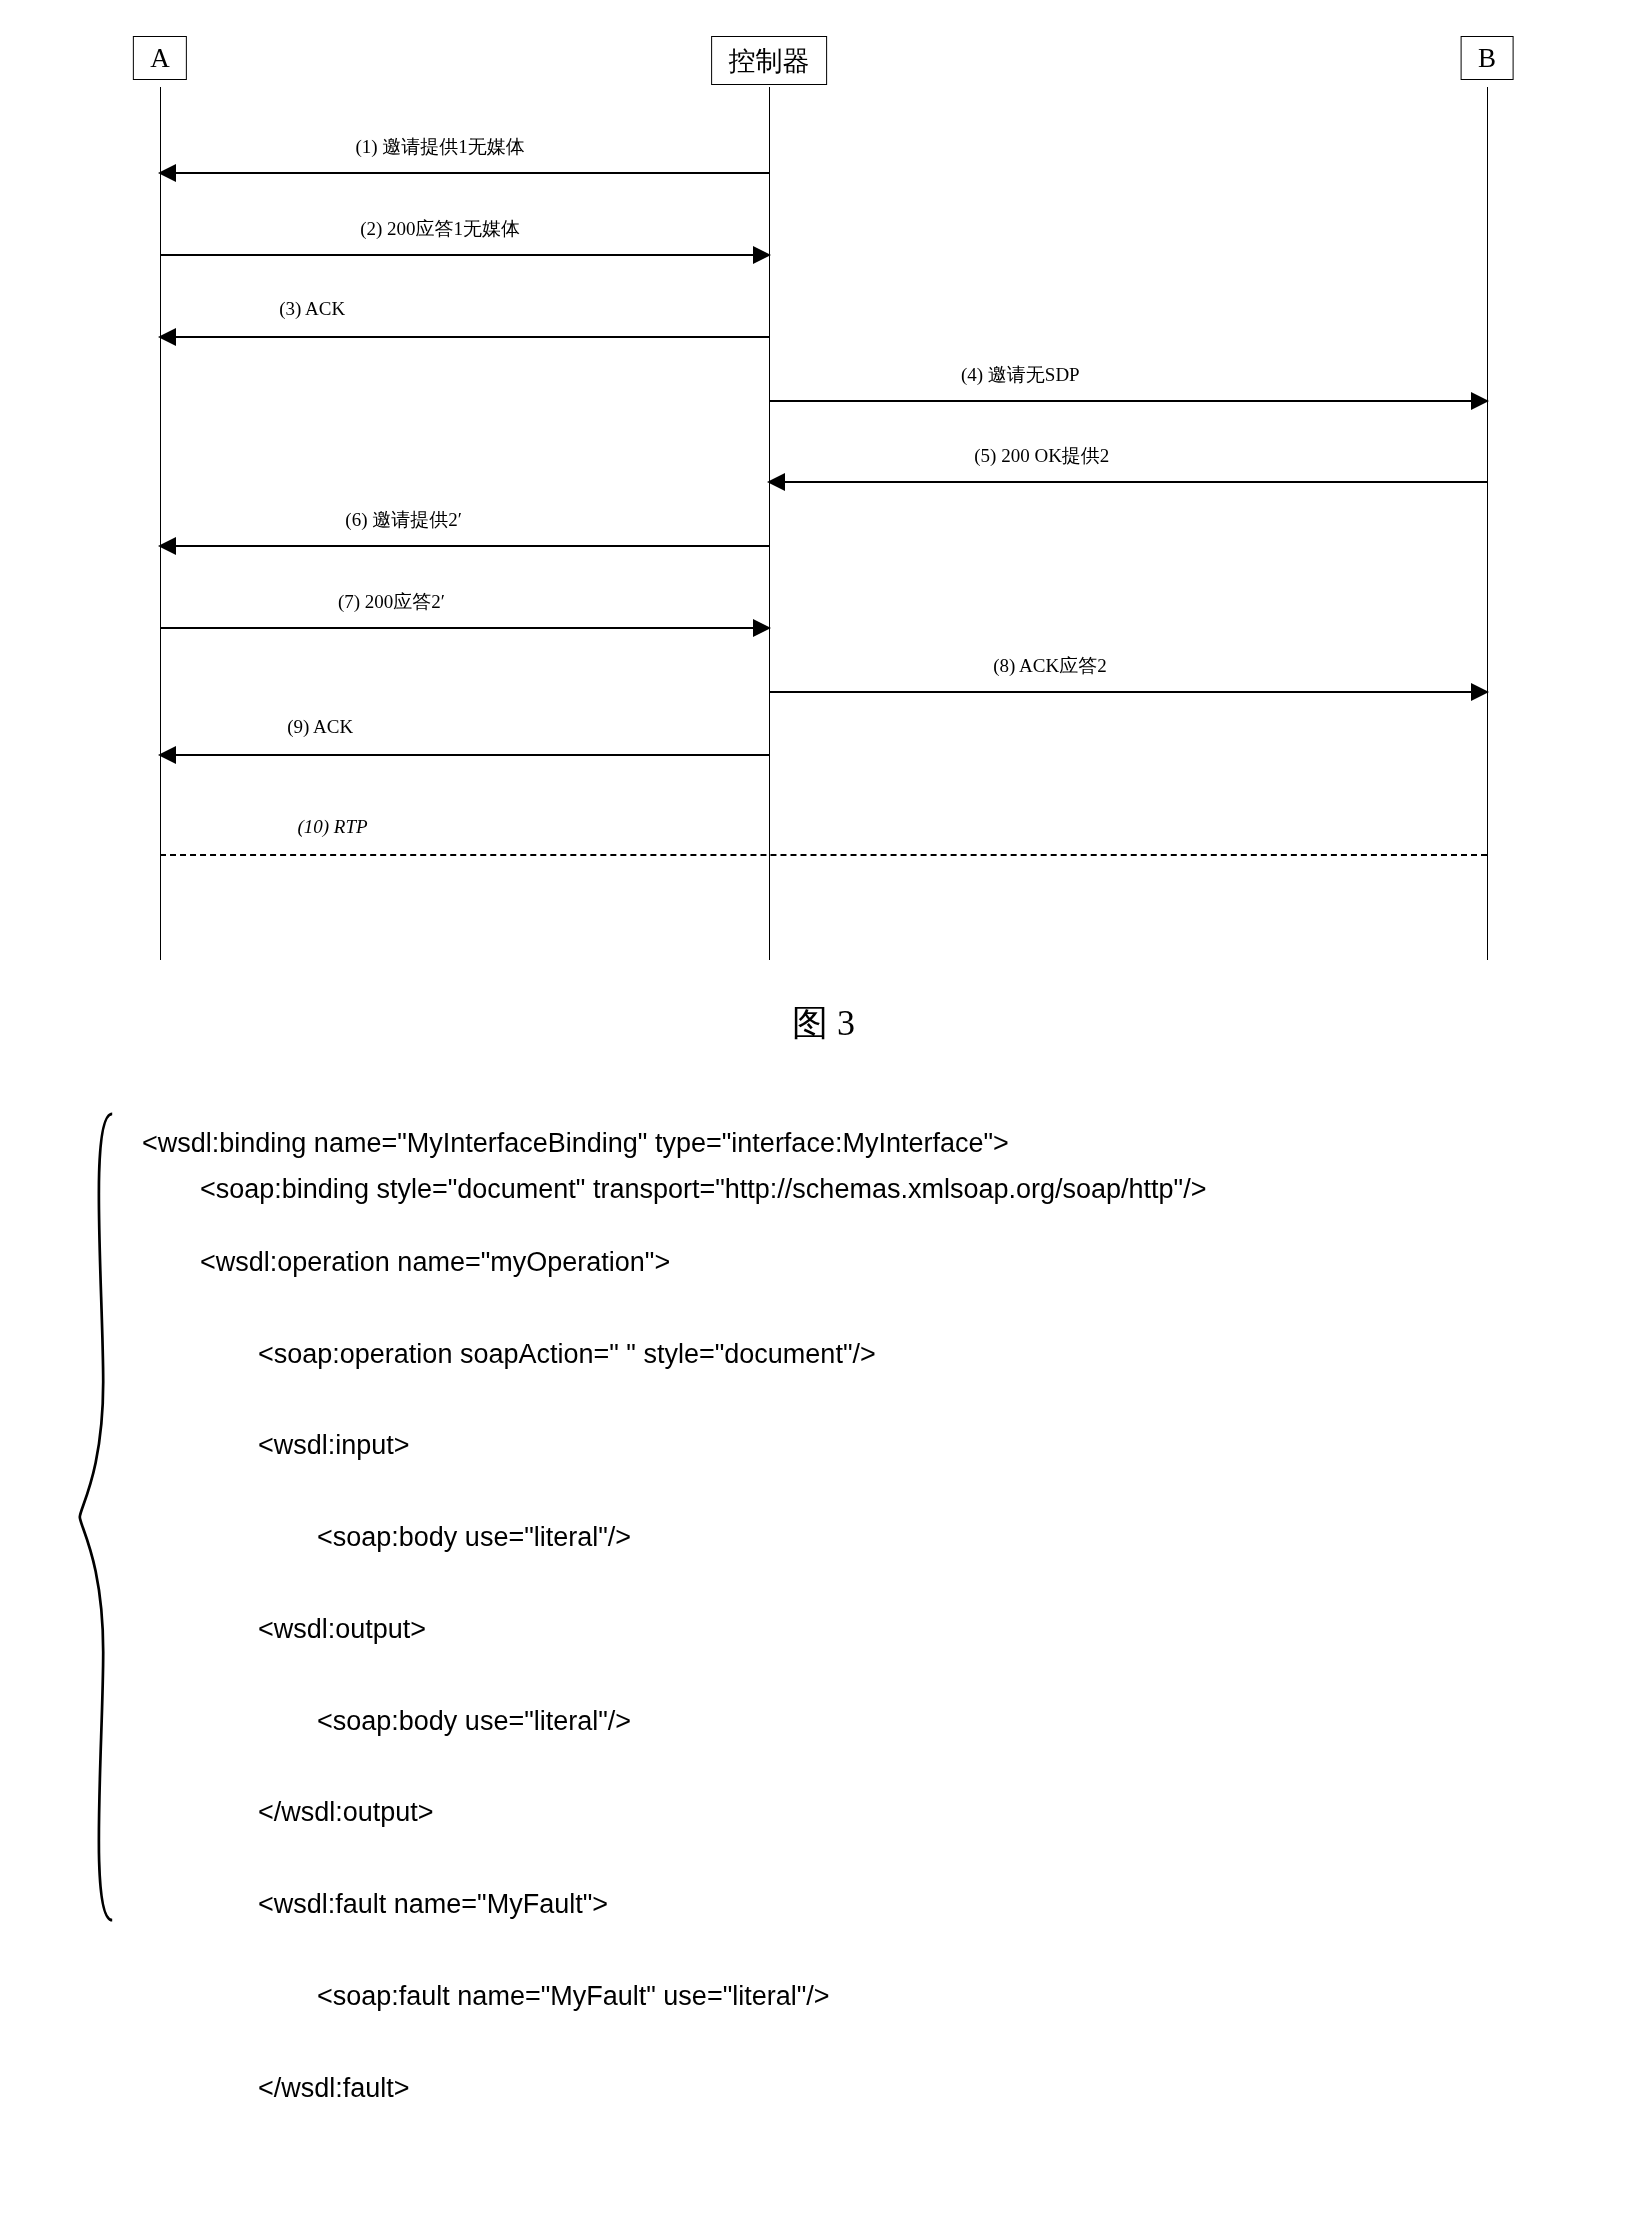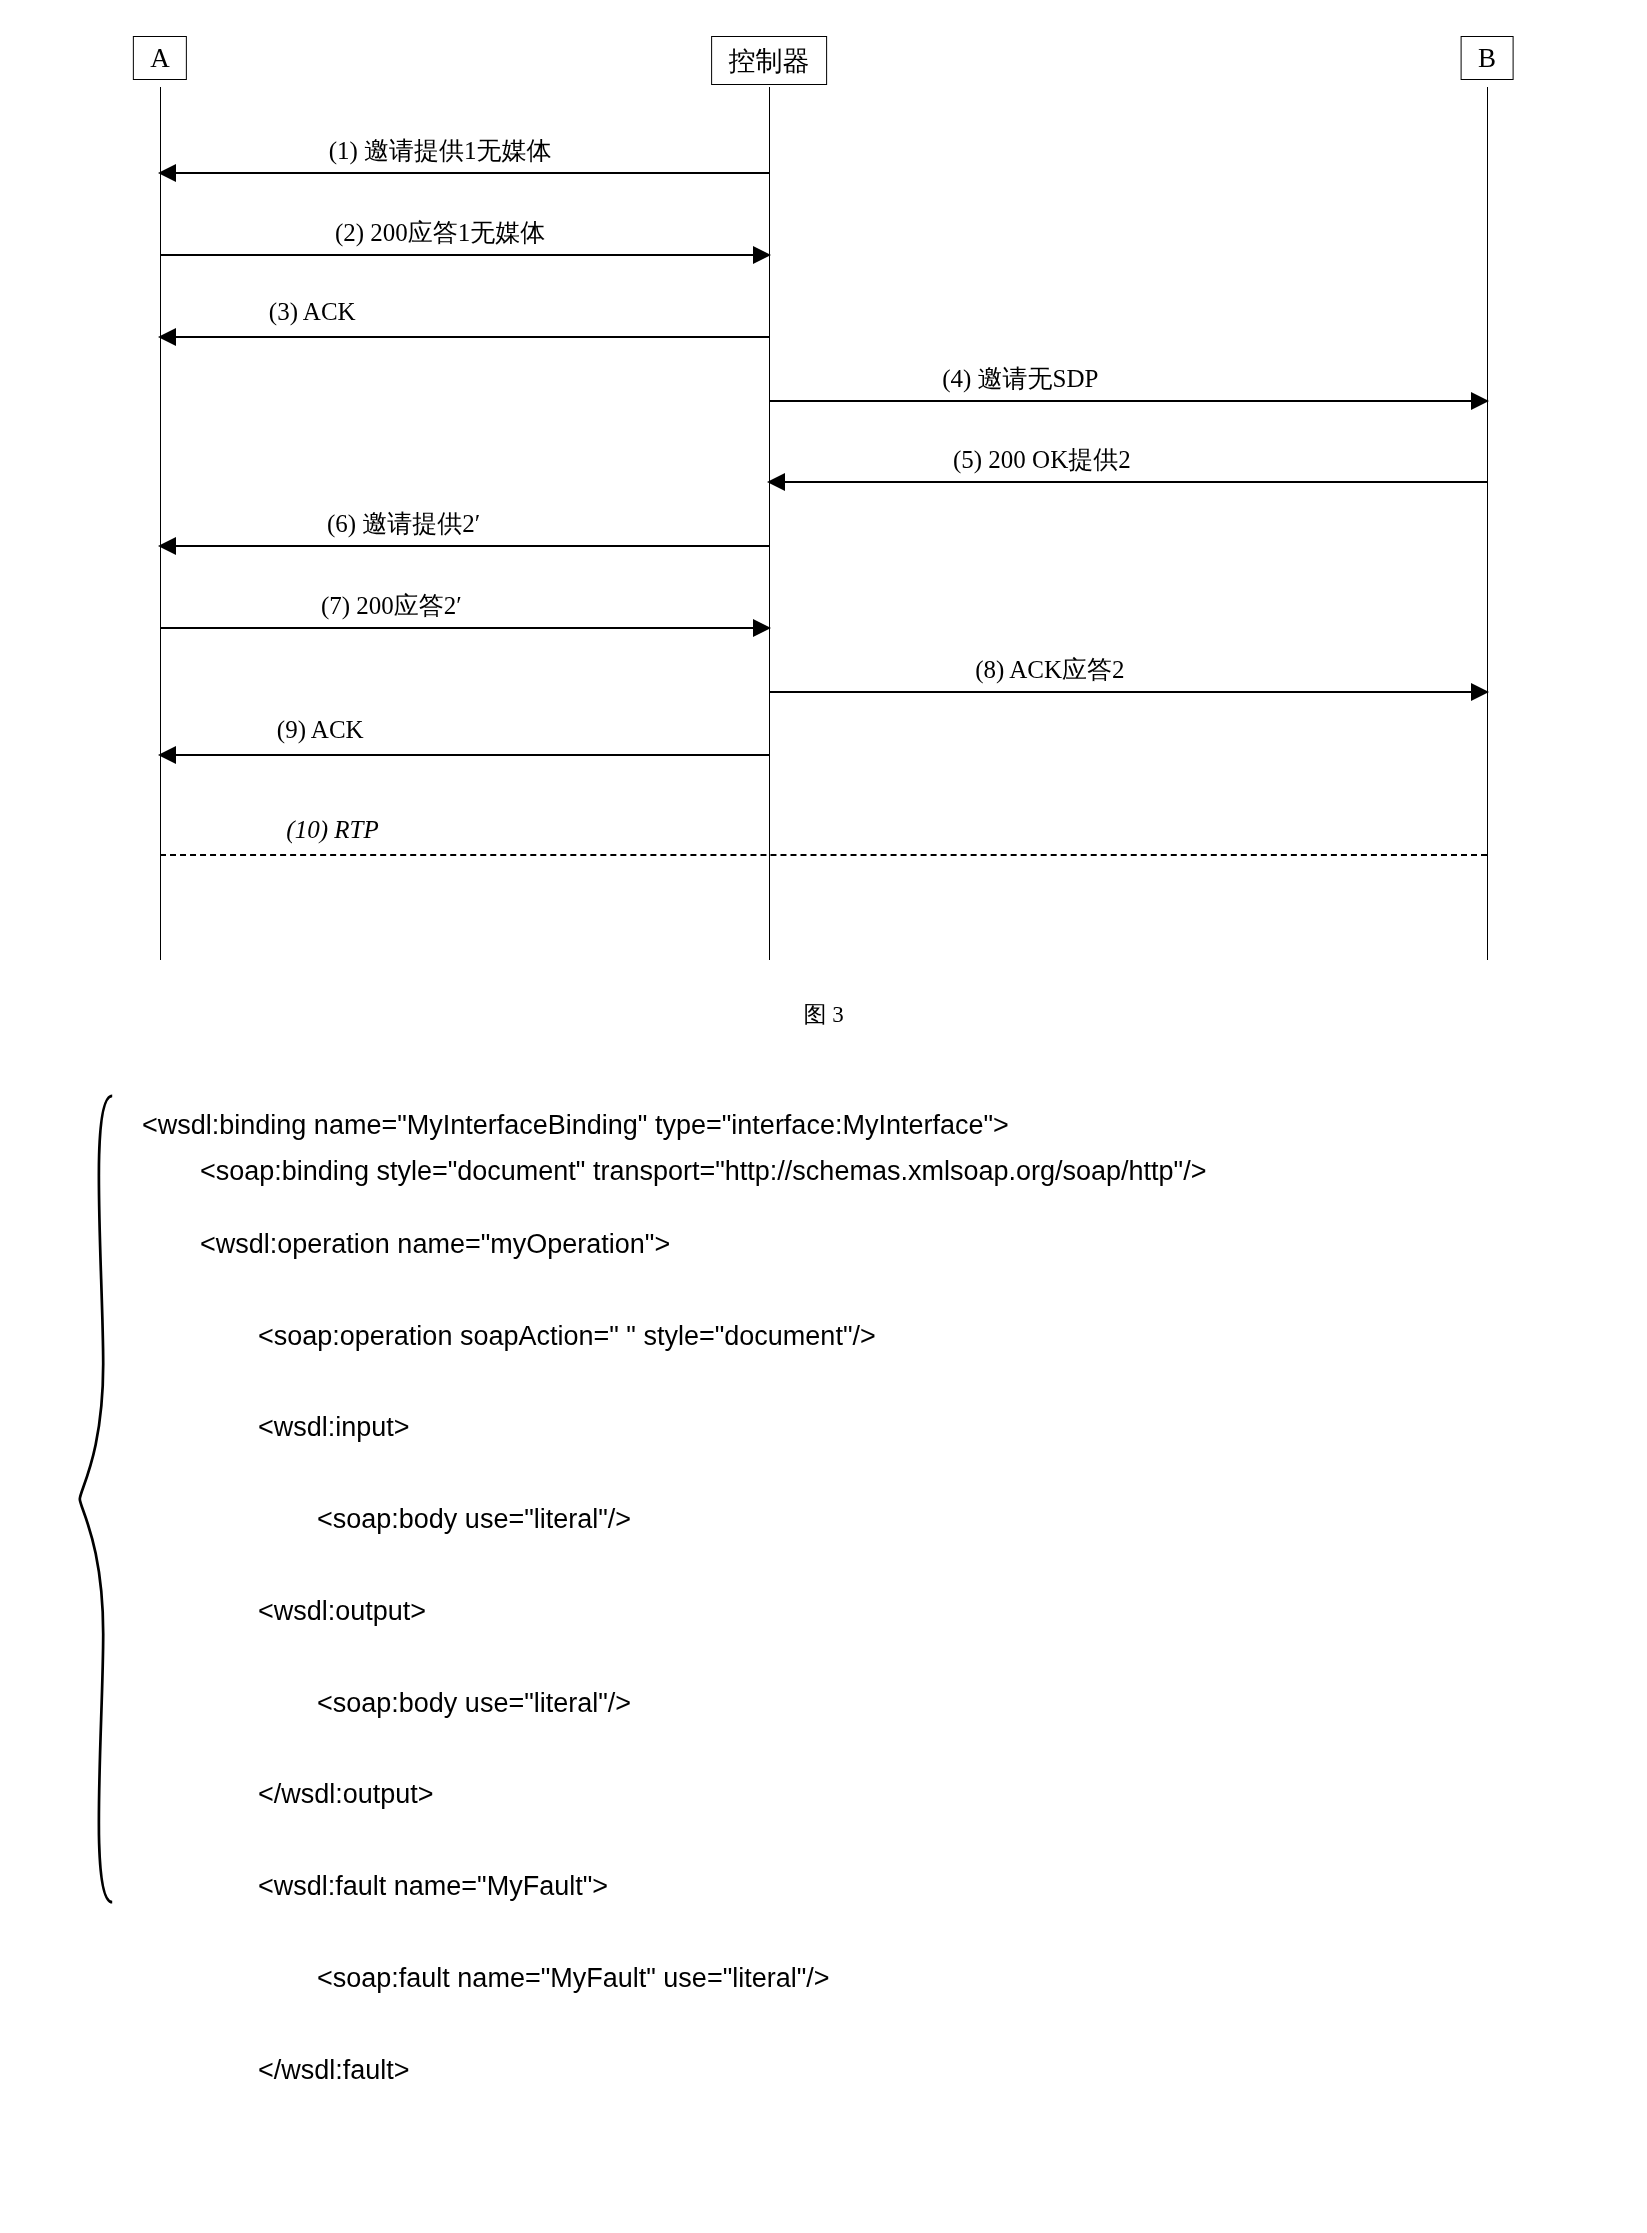--- a/index.html
+++ b/index.html
@@ -39,21 +39,21 @@
   
   .msg {
     position: absolute;
     height: 0;
   }
   .msg .label {
     position: absolute;
     left: 50%;
     transform: translate(-50%, -38px);
     white-space: nowrap;
-    font-size: 25px;
+    font-size: 19px;
   }
   .msg .label.leftish { left: 46%; }
   .arrow-line {
     position: absolute;
     border-top: 2.7px solid #000;
     left: 0; right: 0;
   }
   .arrow-line.dashed {
     border-top-style: dashed;
   }
@@ -69,21 +69,21 @@
   .arrow-head-left {
     position: absolute;
     left: -1.8px; top: -8.2px;
     width: 0; height: 0;
     border-top: 9px solid transparent;
     border-bottom: 9px solid transparent;
     border-right: 18px solid #000;
   }
   .caption {
     text-align: center;
-    font-size: 23px;
+    font-size: 36px;
     margin-top: 36px;
   }
   
   .code-frame {
     position: relative;
     width: 1491px;
     margin: 0 auto;
     padding: 18px 18px 18px 64px;
     box-sizing: border-box;
   }

